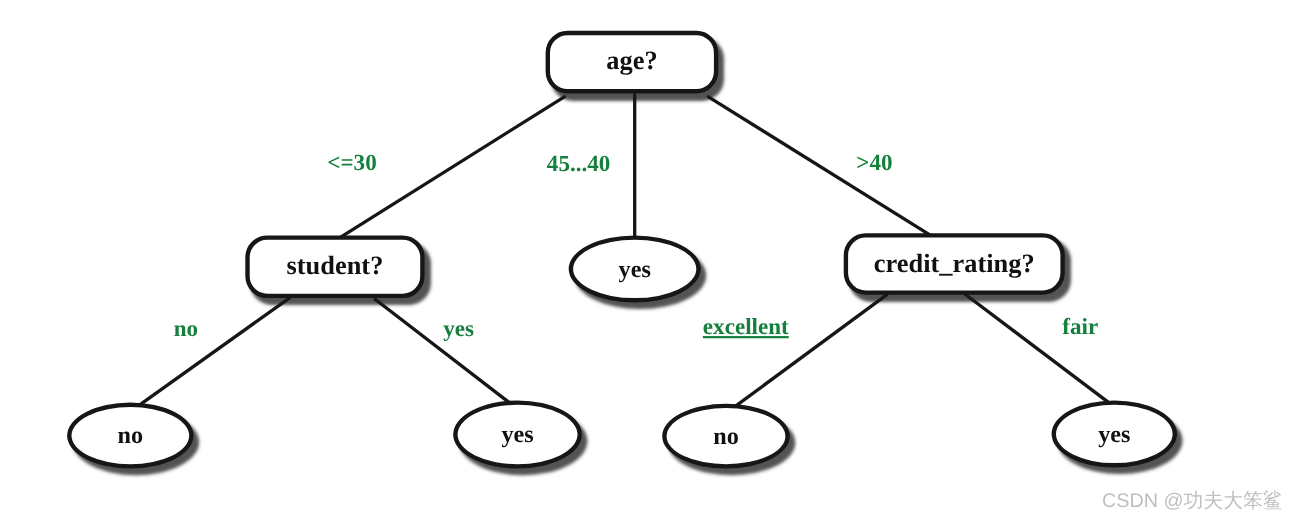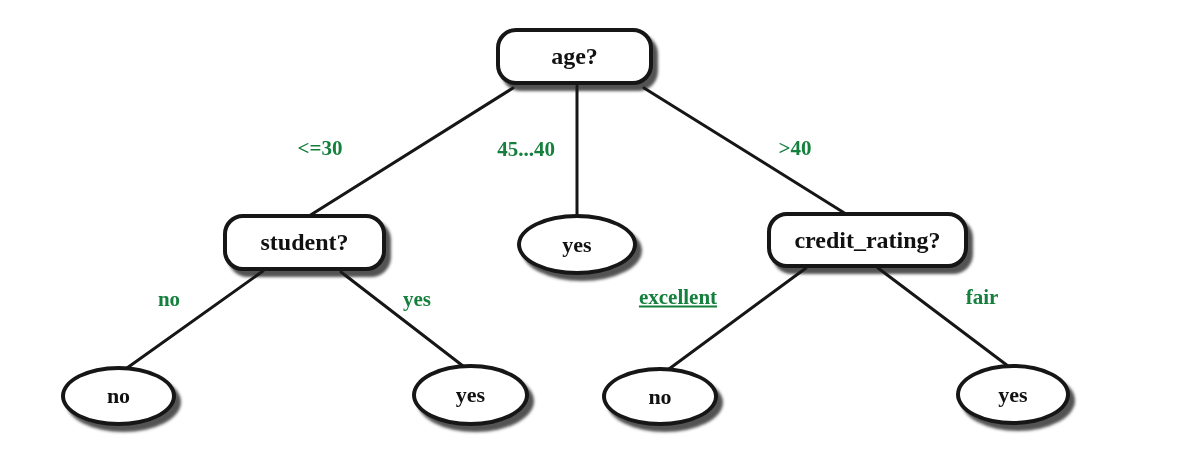--- a/index.html
+++ b/index.html
@@ -91,14 +91,15 @@
   </div>
 
   <div class="edge-label" style="left:320px;top:148px;">&lt;=30</div>
   <div class="edge-label" style="left:526px;top:149px;">45...40</div>
   <div class="edge-label" style="left:795px;top:148px;text-align:right;">&gt;40</div>
   <div class="edge-label" style="left:169px;top:299px;">no</div>
   <div class="edge-label" style="left:417px;top:299px;">yes</div>
   <div class="edge-label" style="left:678px;top:297px;text-decoration:underline;">excellent</div>
   <div class="edge-label" style="left:982px;top:297px;">fair</div>
 
+  <div class="watermark">CSDN @功夫大笨鲨</div>
 
 </div>
 
 </body></html>

